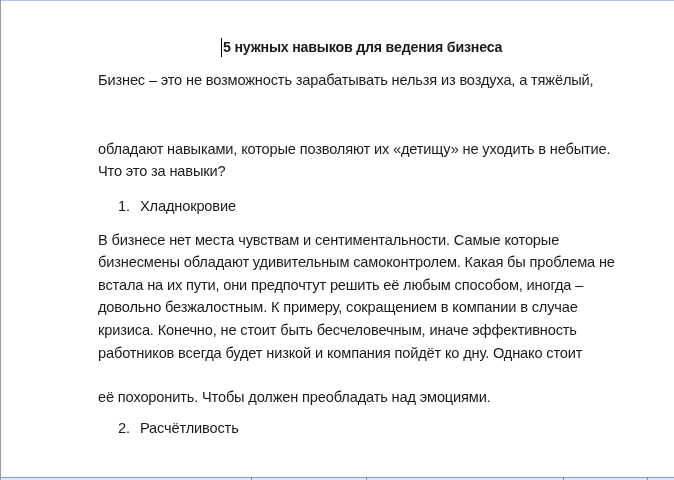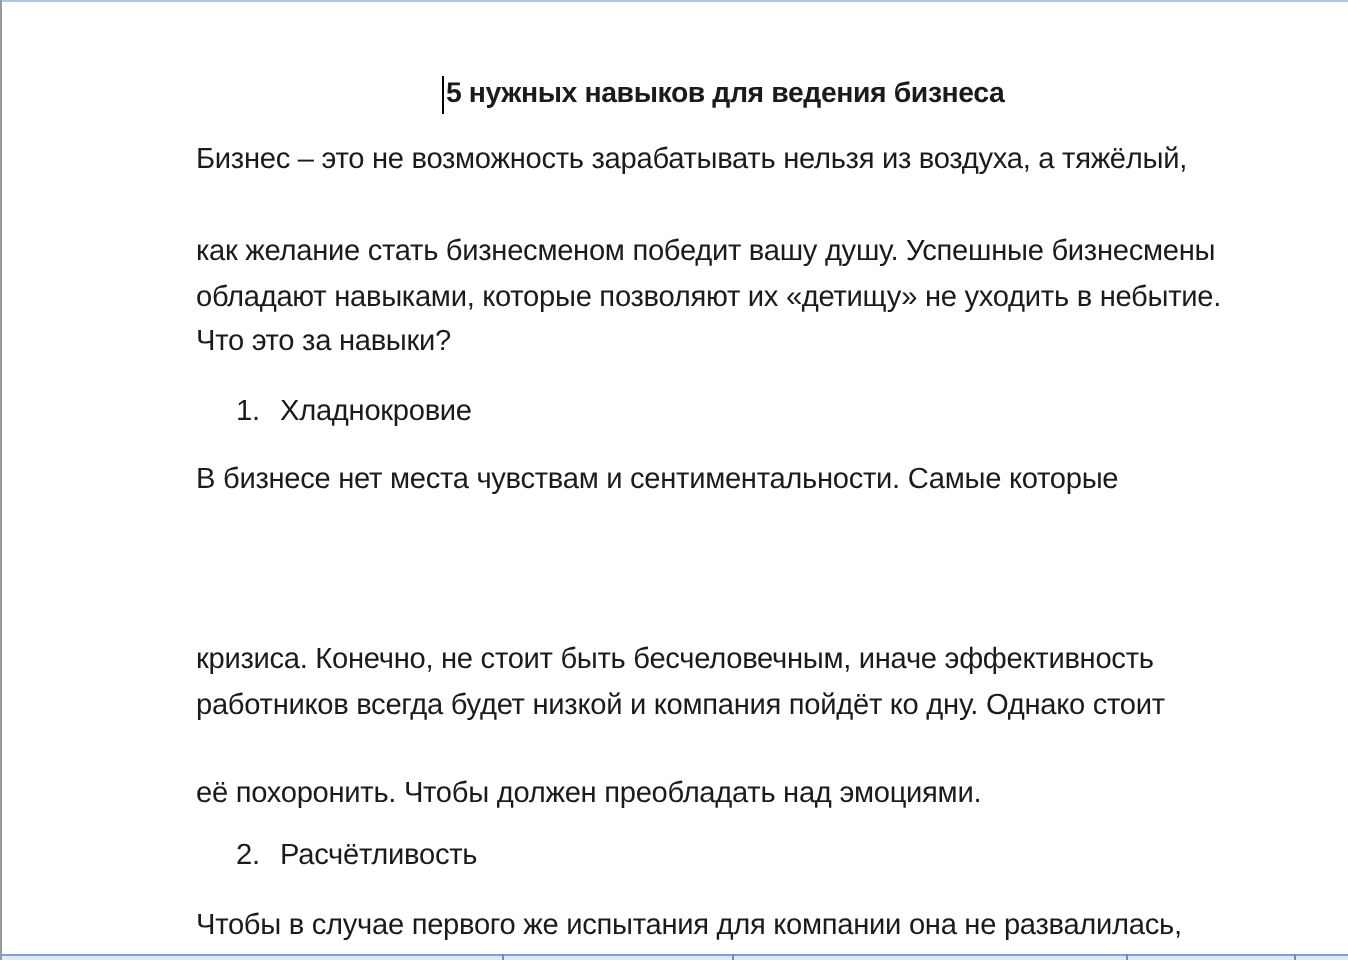--- a/index.html
+++ b/index.html
@@ -86,38 +86,39 @@
 <body>
 
 <div class="viewport">
   <div class="top-edge"></div>
 
   <div class="page">
     <div class="caret"></div>
     <div class="title">5 нужных навыков для ведения бизнеса</div>
 
     <div class="line" style="top:72px">Бизнес – это не возможность зарабатывать нельзя из воздуха, а тяжёлый,</div>
-    <div class="line" style="top:118px">как желание стать бизнесменом победит вашу душу. Успешные бизнесмены</div>
     <div class="line" style="top:141px">обладают навыками, которые позволяют их «детищу» не уходить в небытие.</div>
     <div class="line" style="top:163px">Что это за навыки?</div>
 
     <div class="list-item" style="top:198px">
       <span class="list-num">1.</span><span>Хладнокровие</span>
     </div>
 
     <div class="line" style="top:232px">В бизнесе нет места чувствам и сентиментальности. Самые которые</div>
+    <div class="line" style="top:254px">бизнесмены обладают удивительным самоконтролем. Какая бы проблема не</div>
+    <div class="line" style="top:277px">встала на их пути, они предпочтут решить её любым способом, иногда –</div>
+    <div class="line" style="top:299px">довольно безжалостным. К примеру, сокращением в компании в случае</div>
     <div class="line" style="top:322px">кризиса. Конечно, не стоит быть бесчеловечным, иначе эффективность</div>
     <div class="line" style="top:345px">работников всегда будет низкой и компания пойдёт ко дну. Однако стоит</div>
     <div class="line" style="top:389px">её похоронить. Чтобы должен преобладать над эмоциями.</div>
 
     <div class="list-item" style="top:420px">
       <span class="list-num">2.</span><span>Расчётливость</span>
     </div>
 
-    <div class="line" style="top:455px">Чтобы в случае первого же испытания для компании она не развалилась,</div>
   </div>
 
   <div class="bottom-edge">
     <div class="tick" style="left:250px"></div>
     <div class="tick" style="left:365px"></div>
     <div class="tick" style="left:562px"></div>
     <div class="tick" style="left:646px"></div>
   </div>
 </div>
 

